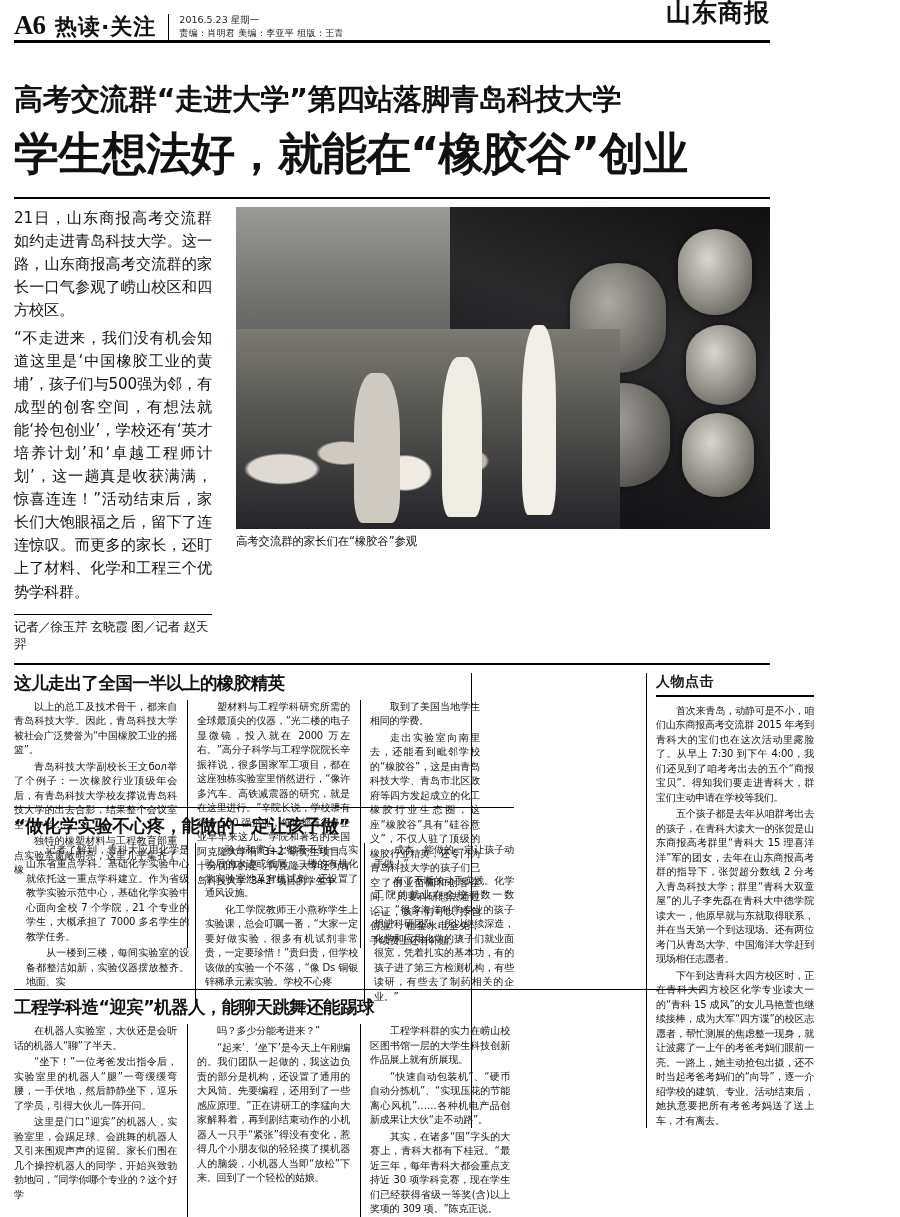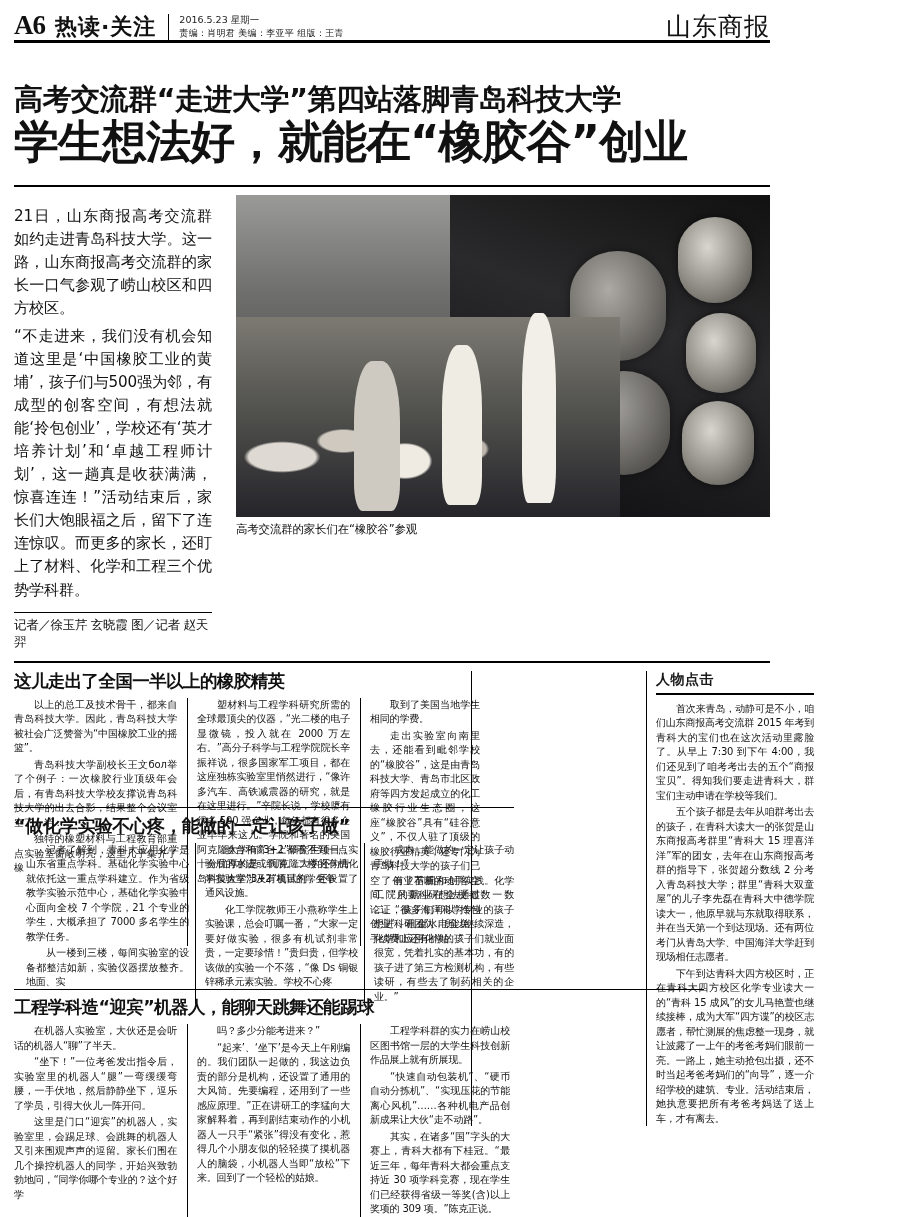--- a/index.html
+++ b/index.html
@@ -64,24 +64,24 @@
   }
   .masthead-credits {
     font-family: "DejaVu Sans", sans-serif;
     font-size: 9px;
     color: #222;
     letter-spacing: 0.3px;
   }
   .paper-name {
     font-family: "DejaVu Sans", sans-serif;
     font-size: 25px;
-    font-weight: normal;
+    font-weight: bold;
     letter-spacing: 1px;
     line-height: 1;
-    padding-bottom: 1px;
+    padding-bottom: 15px;
   }
 
   
   .headline-block {
     padding-top: 14px;
     padding-bottom: 10px;
   }
   .kicker {
     font-family: "DejaVu Sans", sans-serif;
     font-size: 29px;
@@ -90,39 +90,38 @@
     line-height: 1.05;
     white-space: nowrap;
     margin-top: 27px;
   }
   .main-headline {
     font-family: "DejaVu Sans", sans-serif;
     font-size: 45px;
     font-weight: bold;
     letter-spacing: -1px;
     line-height: 1.08;
-    margin-top: 4px;
+    margin-top: 16px;
     white-space: nowrap;
   }
   .rule-thick {
     border-top: 2px solid #000;
     margin-top: 8px;
   }
 
   
   .lead {
     display: flex;
     margin-top: 8px;
   }
   .lead-text {
     width: 222px;
     flex: none;
     padding-right: 24px;
     box-sizing: border-box;
-    margin-top: 10px;
   }
   .lead-text p {
     margin: 0;
     font-size: 15.2px;
     line-height: 1.52;
     text-align: justify;
     font-family: "DejaVu Sans", sans-serif;
     letter-spacing: -0.2px;
   }
   .byline {

